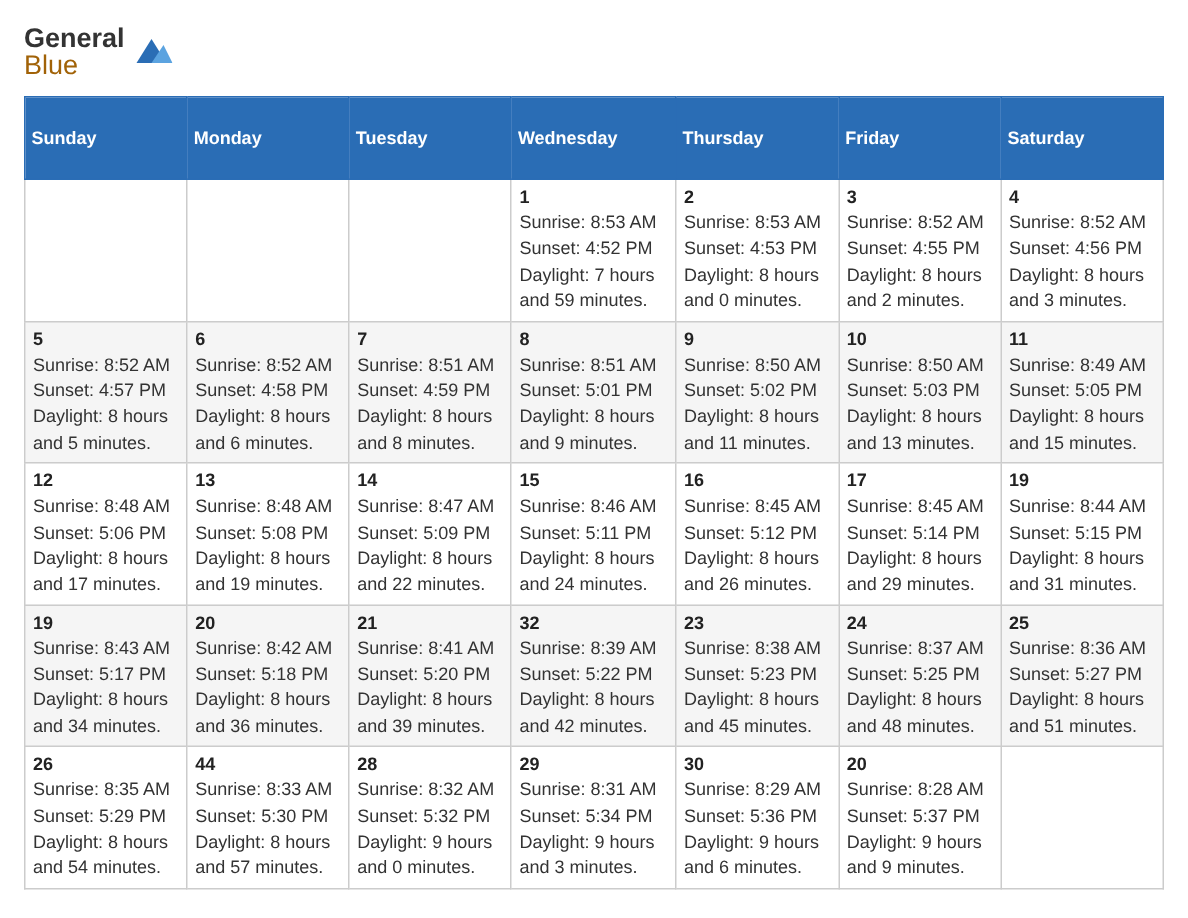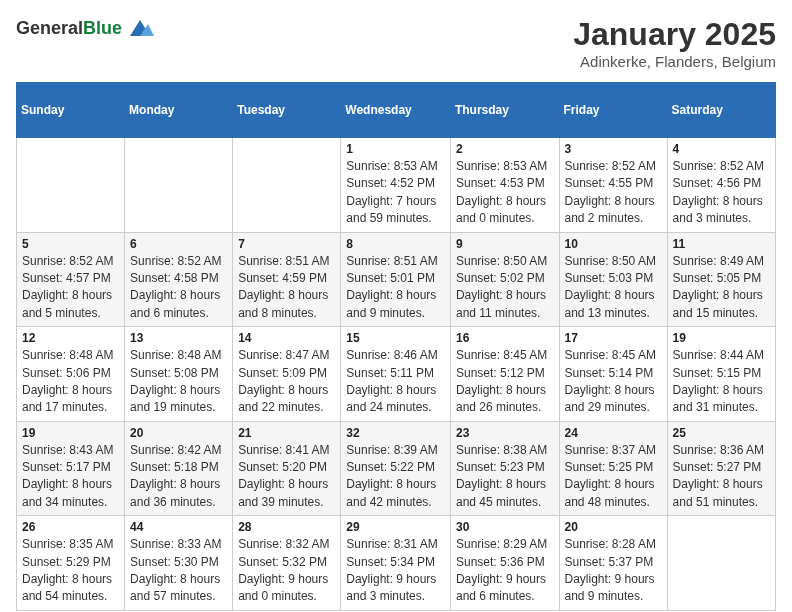--- a/index.html
+++ b/index.html
@@ -22,22 +22,22 @@
       gap: 4px;
     }
     .logo-text-general {
       font-size: 18px;
       font-weight: bold;
       color: #333;
       line-height: 1;
     }
     .logo-text-blue {
       font-size: 18px;
-      font-weight: bold;
-      color: #15803d;
+      font-weight: normal;
+      color: #a16207;
       line-height: 1;
     }
     .title-area {
       text-align: right;
     }
     .calendar-title {
       font-size: 32px;
       font-weight: bold;
       color: #333;
     }
@@ -83,32 +83,28 @@
     }
     .empty-cell {
       background: #fff !important;
     }
   </style>
 </head>
 <body>
 
 <div class="header-area">
   <div class="logo">
-    <div style="display:flex;flex-direction:row;line-height:1.1">
+    <div style="display:flex;flex-direction:column;line-height:1.1">
       <span class="logo-text-general">General</span>
       <span class="logo-text-blue">Blue</span>
     </div>
     <svg width="28" height="24" viewBox="0 0 28 24">
       <polygon points="4,20 14,4 24,20" fill="#2a6db5"></polygon>
       <polygon points="14,20 22,8 28,20" fill="#5ba3e0"></polygon>
     </svg>
-  </div>
-  <div class="title-area">
-    <div class="calendar-title">January 2025</div>
-    <div class="calendar-subtitle">Adinkerke, Flanders, Belgium</div>
   </div>
 </div>
 
 <table class="calendar-table">
   <thead>
     <tr>
     <th>Sunday</th>
         <th>Monday</th>
         <th>Tuesday</th>
         <th>Wednesday</th>

